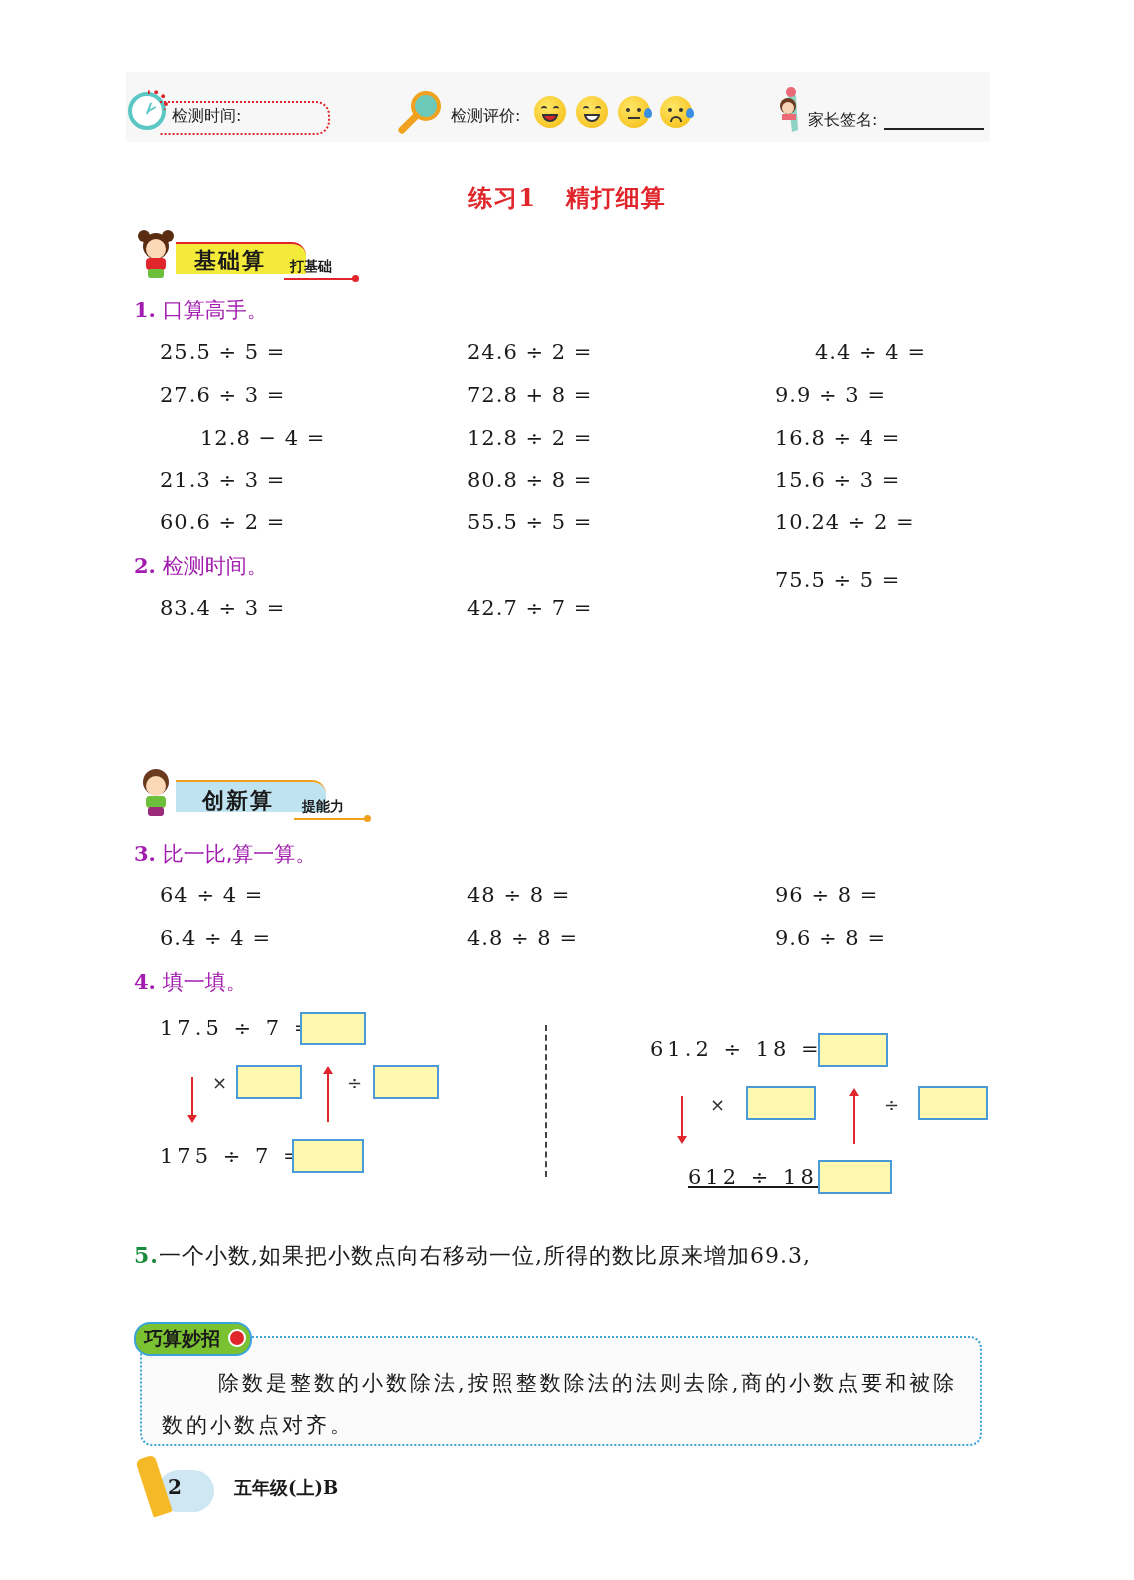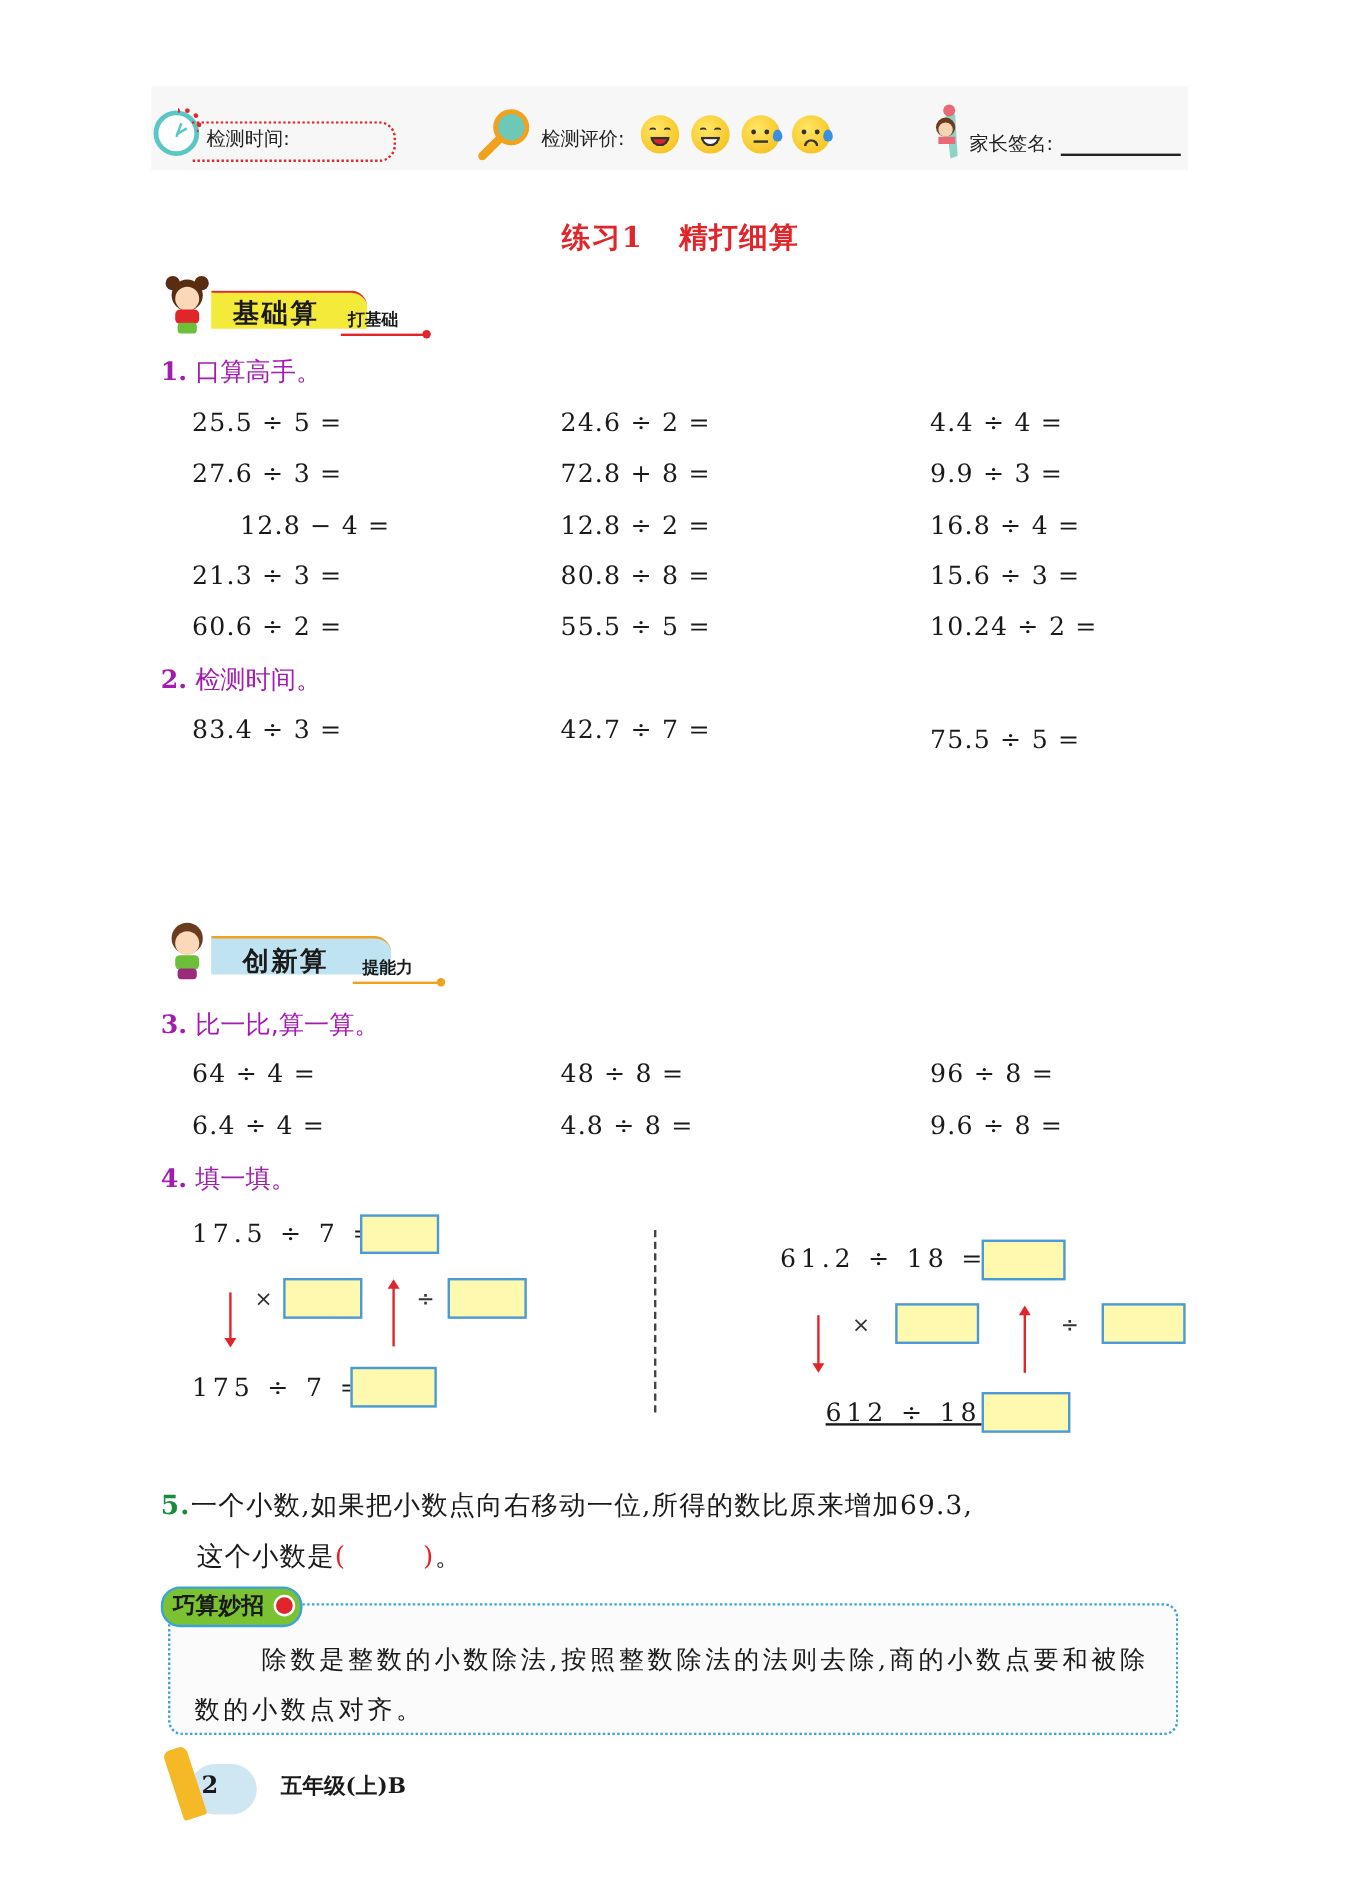--- a/index.html
+++ b/index.html
@@ -143,42 +143,42 @@
   <div class="ribbon-main" style="left:60px; top:18px;">基础算</div>
   <div class="sub" style="left:156px; top:30px;">打基础</div>
   <div class="underline" style="left:150px; top:50px; width:70px; background:#e0262b;"></div>
   <div class="dot" style="left:218px; top:47px; background:#e0262b;"></div>
 </div>
 
 <div class="abs qhead" style="left:134px; top:296px;"><b>1.</b> <span>口算高手。</span></div>
 
 <div class="abs expr c1" style="top:340px;">25.5 ÷ 5 =</div>
 <div class="abs expr c2" style="top:340px;">24.6 ÷ 2 =</div>
-<div class="abs expr c3" style="top:340px;">4.4 ÷ 4 =</div>
+<div class="abs expr c3" style="top:340px;margin-left:40px;">4.4 ÷ 4 =</div>
 
 <div class="abs expr c1" style="top:383px;">27.6 ÷ 3 =</div>
 <div class="abs expr c2" style="top:383px;">72.8 + 8 =</div>
 <div class="abs expr c3" style="top:383px;">9.9 ÷ 3 =</div>
 
 <div class="abs expr c1" style="top:426px;margin-left:40px;">12.8 − 4 =</div>
 <div class="abs expr c2" style="top:426px;">12.8 ÷ 2 =</div>
 <div class="abs expr c3" style="top:426px;">16.8 ÷ 4 =</div>
 
 <div class="abs expr c1" style="top:468px;">21.3 ÷ 3 =</div>
 <div class="abs expr c2" style="top:468px;">80.8 ÷ 8 =</div>
 <div class="abs expr c3" style="top:468px;">15.6 ÷ 3 =</div>
 
 <div class="abs expr c1" style="top:510px;">60.6 ÷ 2 =</div>
 <div class="abs expr c2" style="top:510px;">55.5 ÷ 5 =</div>
 <div class="abs expr c3" style="top:510px;">10.24 ÷ 2 =</div>
 
 <div class="abs qhead" style="left:134px; top:552px;"><b>2.</b> <span>检测时间。</span></div>
 <div class="abs expr c1" style="top:596px;">83.4 ÷ 3 =</div>
 <div class="abs expr c2" style="top:596px;">42.7 ÷ 7 =</div>
-<div class="abs expr c3" style="top:604px;text-align:right;">75.5 ÷ 5 =</div>
+<div class="abs expr c3" style="top:568px;text-align:right;">75.5 ÷ 5 =</div>
 
 <div class="abs banner" style="left:134px; top:766px; width:236px;">
   <div class="ribbon" style="width:150px; background:#bfe3f1; border-top:2px solid #f0a21f;"></div>
   <svg class="kid" viewBox="0 0 44 52">
     <circle cx="22" cy="16" r="13" fill="#6b3b1f"></circle>
       <circle cx="22" cy="20" r="10" fill="#fbd8b8"></circle>
     <rect x="12" y="30" width="20" height="12" rx="4" fill="#6bbf3a"></rect>
     <rect x="14" y="41" width="16" height="9" rx="3" fill="#9b2b7a"></rect>
   </svg>
   <div class="ribbon-main" style="left:68px; top:20px;">创新算</div>
@@ -216,21 +216,20 @@
 <div class="abs op" style="left:710px; top:1094px;">×</div>
 <div class="abs fbox" style="left:746px; top:1086px; width:70px; height:34px;"></div>
 <div class="abs arrow-up" style="left:853px; top:1090px; height:54px;"></div>
 <div class="abs op" style="left:884px; top:1094px;">÷</div>
 <div class="abs fbox" style="left:918px; top:1086px; width:70px; height:34px;"></div>
 <div class="abs expr" style="left:688px; top:1165px; letter-spacing:4px;text-decoration:underline;">612 ÷ 18 =</div>
 <div class="abs fbox" style="left:818px; top:1160px; width:74px; height:34px;"></div>
 
 <div class="abs q5">
   <div><span class="num">5.</span><span>一个小数,如果把小数点向右移动一位,所得的数比原来增加69.3,</span></div>
-  <div style="padding-left:30px;"><span>这个小数是</span><span class="paren">(</span><span style="display:inline-block; width:64px;"></span><span class="paren">)</span><span>。</span></div>
 </div>
 
 <div class="abs tip"></div>
 <div class="abs tip-tag">
   <span>巧算妙招</span>
   <span class="alarm"></span>
 </div>
 <div class="abs tip-text">除数是整数的小数除法,按照整数除法的法则去除,商的小数点要和被除数的小数点对齐。</div>
 
 <div class="abs cloud"></div>

